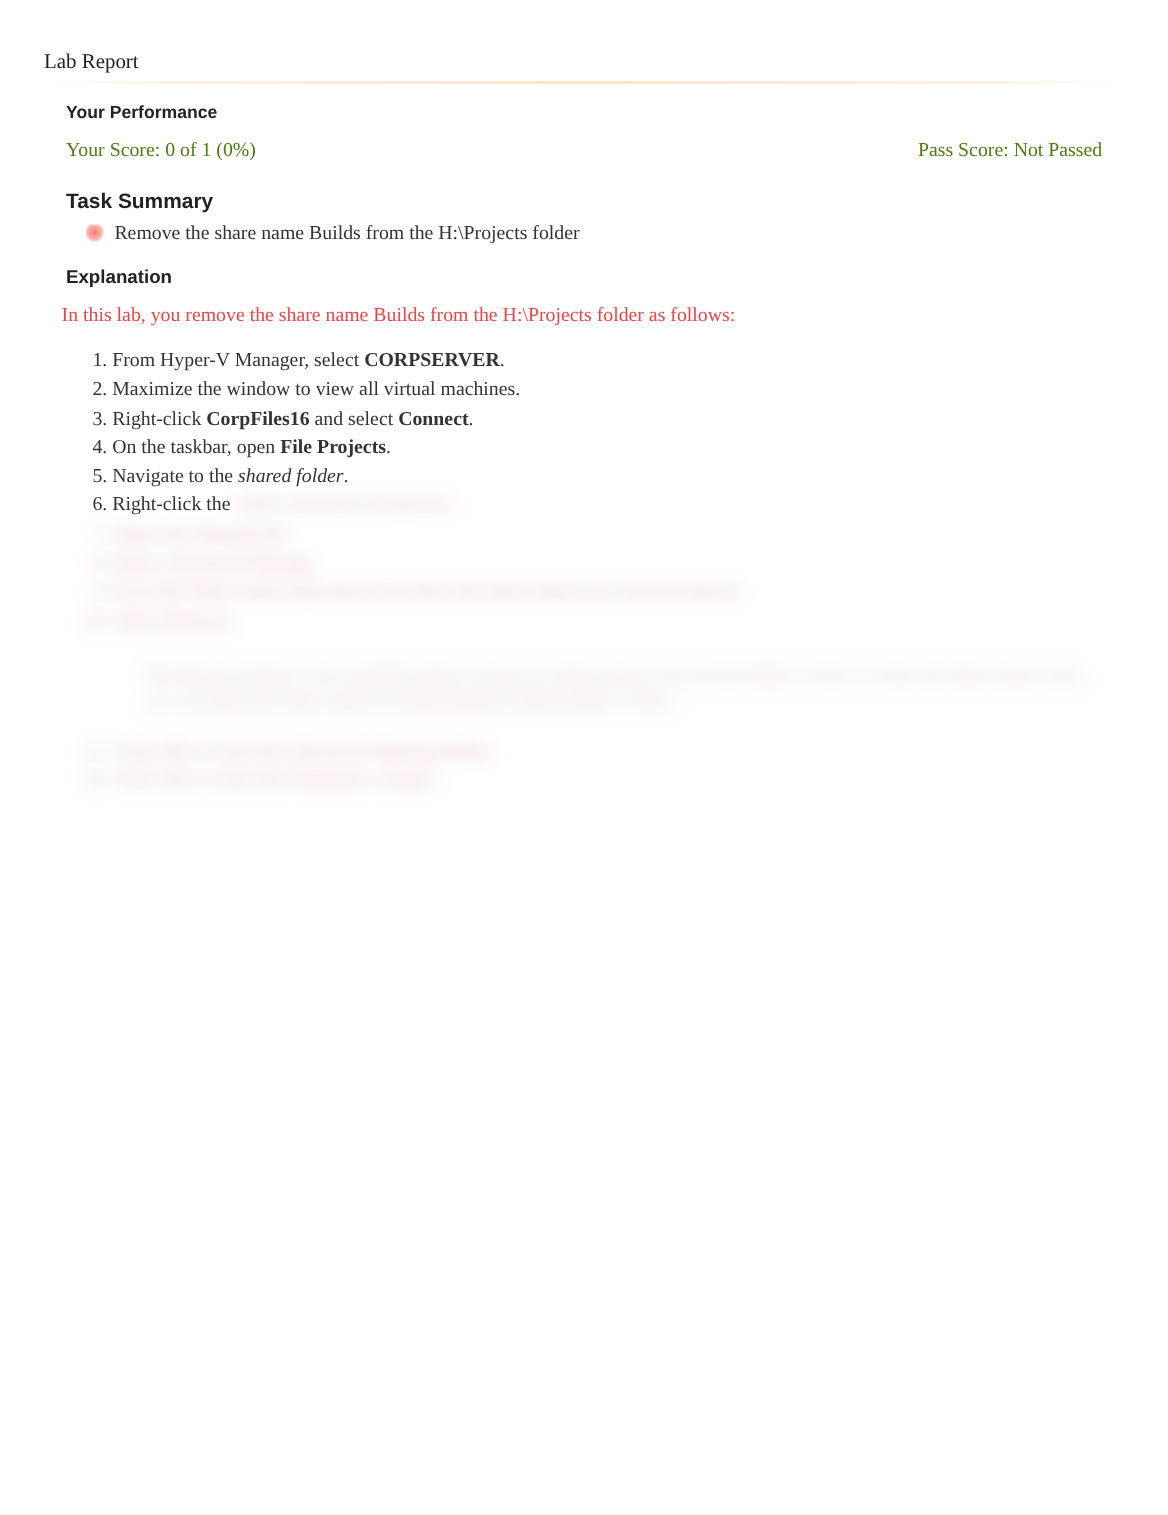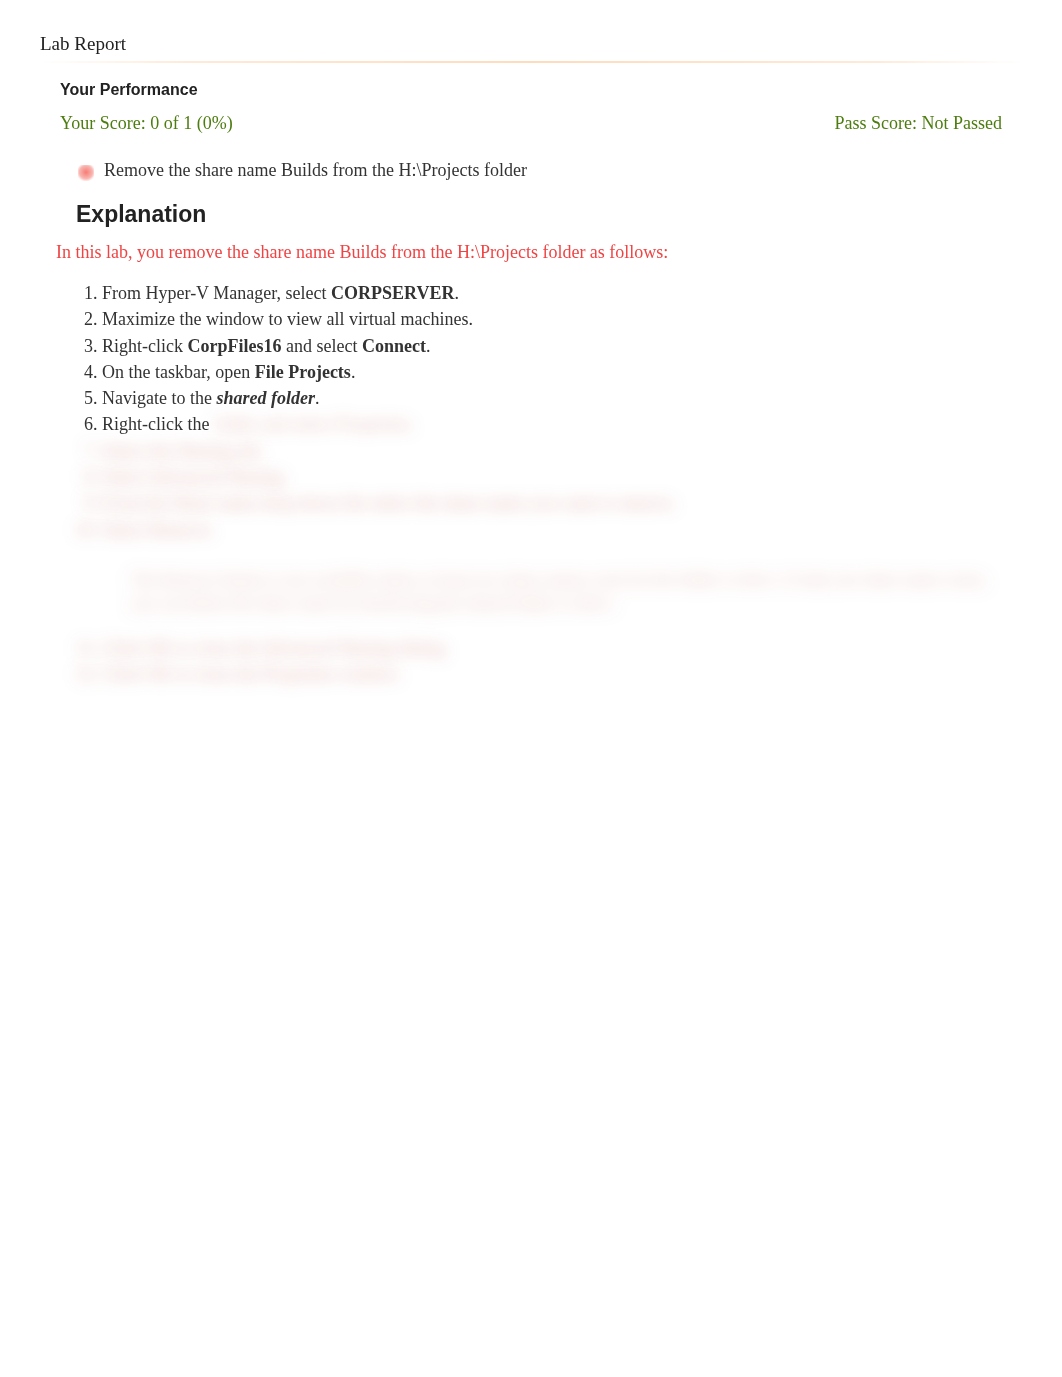--- a/index.html
+++ b/index.html
@@ -10,21 +10,21 @@
     background: #ffffff;
     color: #333;
     width: 1062px;
   }
   .page {
     padding: 30px 40px 40px 40px;
   }
   .lab-title {
     font-size: 19px;
     color: #222;
-    margin: 3px 0 6px 0;
+    margin: 16px 0 6px 0;
     font-weight: normal;
   }
   .gradient-bar {
     height: 2px;
     background: linear-gradient(to right,
       rgba(255,235,210,0) 0%,
       rgba(255,220,190,0.6) 15%,
       rgba(255,210,170,0.8) 50%,
       rgba(255,220,190,0.6) 85%,
       rgba(255,235,210,0) 100%);
@@ -51,61 +51,61 @@
   .perf-block { margin-bottom: 26px; }
   .task-h {
     font-family: 'Helvetica Neue', Arial, sans-serif;
     font-weight: bold;
     font-size: 19px;
     color: #222;
     margin: 0 0 6px 0;
   }
   .task-row {
     display: flex;
-    align-items: flex-end;
+    align-items: center;
     gap: 10px;
     font-size: 18px;
     padding-left: 18px;
     margin-bottom: 20px;
   }
   .fail-dot {
     width: 16px;
     height: 16px;
     border-radius: 3px;
     background: radial-gradient(circle at 50% 45%,
       rgba(244,110,100,0.9) 0%,
       rgba(244,110,100,0.5) 55%,
       rgba(244,110,100,0) 80%);
     flex-shrink: 0;
   }
   .expl-h {
     font-family: 'Helvetica Neue', Arial, sans-serif;
     font-weight: bold;
-    font-size: 23px;
+    font-size: 17px;
     color: #222;
-    margin: 0 0 14px 16px;
+    margin: 0 0 14px 0;
   }
   .intro {
     font-size: 18px;
     color: #ef4444;
     margin-bottom: 18px;
     margin-left: -4px;
   }
   ol.steps {
     margin: 0 0 0 42px;
     padding: 0;
     font-size: 18px;
     color: #333;
   }
   ol.steps li {
     margin-bottom: 2px;
     line-height: 1.35;
   }
   .b { font-weight: bold; margin-top: 13px; }
-  .bi { font-weight: bold; font-style: italic; }
+  .bi { font-weight: normal; font-style: italic; }
   .blur {
     filter: blur(8px);
     user-select: none;
     color: rgba(180,60,50,0.4);
   }
   .blur-partial {
     filter: blur(8px);
     user-select: none;
     color: rgba(180,60,50,0.35);
   }
@@ -131,20 +131,21 @@
 
     <div class="section-h">Your Performance</div>
 
     <div class="perf-block">
       <div class="perf-row">
         <span>Your Score: 0 of 1 (0%)</span>
         <span>Pass Score: Not Passed</span>
       </div>
     </div>
 
+    <div class="task-h">Task Summary</div>
     <div class="task-row">
       <span class="fail-dot"></span>
       <span>Remove the share name Builds from the H:\Projects folder</span>
     </div>
 
     <div class="expl-h">Explanation</div>
     <div class="intro">In this lab, you remove the share name Builds from the H:\Projects folder as follows:</div>
 
     <ol class="steps">
       <li>

